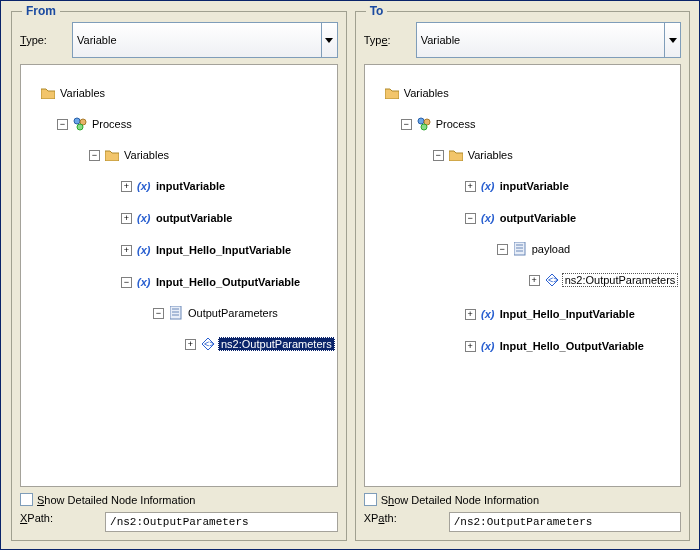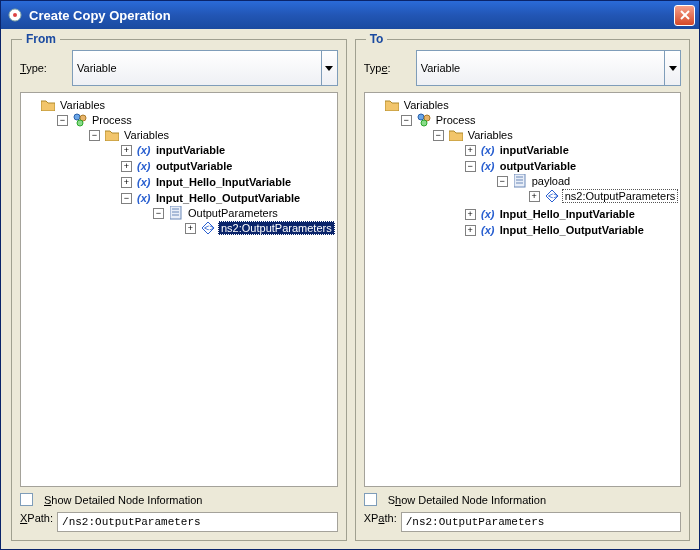--- a/index.html
+++ b/index.html
@@ -13,61 +13,45 @@
   .panels { flex: 1; display: flex; gap: 8px; }
   .panel { flex: 1; border: 1px solid #a0a090; background: #ece9d8; position: relative; padding: 10px 8px 8px 8px; display: flex; flex-direction: column; gap: 6px; }
   .panel-title { position: absolute; top: -8px; left: 10px; background: #ece9d8; padding: 0 4px; color: #1a4aa0; font-weight: bold; font-size: 12px; }
   .row { display: flex; align-items: center; gap: 20px; }
   .label { min-width: 32px; }
   .drop { flex: 1; height: 36px; border: 1px solid #7f9db9; background: linear-gradient(to bottom, #fff, #eef0f4); display: flex; align-items: center; padding: 0 4px; position: relative; }
   .drop .arrow { position: absolute; right: 0; top: 0; width: 16px; height: 100%; border-left: 1px solid #7f9db9; display: flex; align-items: center; justify-content: center; }
   .tree-wrap { flex: 1; border: 1px solid #a4a29a; background: #fff; padding: 4px 2px; overflow: auto; }
   .tree ul { list-style: none; margin: 0; padding-left: 14px; }
   .tree > ul { padding-left: 2px; }
-  .tree li { padding: 1px 0; white-space: nowrap; display: flex; align-items: center; }
+  .tree li { padding: 1px 0; white-space: nowrap; display: flex; align-items: center; margin-top: 16px; }
   .tree li .tog { width: 11px; height: 11px; border: 1px solid #808080; background: #fff; display: inline-flex; align-items: center; justify-content: center; margin-right: 4px; font-size: 9px; line-height: 1; color: #000; flex-shrink: 0; }
   .tree li .tog.empty { border: none; background: transparent; }
   .tree li .ic { width: 16px; height: 14px; margin-right: 2px; display: inline-flex; align-items: center; justify-content: center; flex-shrink: 0; }
   .tree li .lab { padding: 0 2px; }
   .tree li .lab.sel-dark { background: #0a246a; color: #fff; border: 1px dotted #fff; }
   .tree li .lab.sel-box { border: 1px dotted #555; }
   .tree li .children { display: block; width: 100%; }
   .tree li.has-children { flex-wrap: wrap; }
   .tree li.has-children > .children { padding-left: 18px; }
-  .cb-row { display: flex; align-items: center; gap: 11px; }
+  .cb-row { display: flex; align-items: center; gap: 4px; }
   .cb { width: 13px; height: 13px; border: 1px solid #7f9db9; background: #fff; }
   .xpath-row { display: flex; align-items: flex-start; gap: 4px; }
-  .xpath-in { flex: 1; height: 20px; border: 1px solid #a4a29a; background: #fff; padding: 0 4px; font-family: Consolas, "Courier New", monospace; font-size: 11px; display: flex; align-items: center; }
+  .xpath-in { flex: 1; height: 20px; border: 1px solid #a4a29a; background: #fff; padding: 0 4px; font-family: Consolas, "Courier New", monospace; font-size: 11px; display: flex; align-items: center; margin-left: 48px; }
   .btnbar { display: flex; gap: 8px; padding: 0 2px 2px 2px; }
   .btn { height: 22px; min-width: 62px; padding: 0 10px; border: 1px solid #7f9db9; background: linear-gradient(to bottom, #fff, #e7e7df); border-radius: 3px; display: inline-flex; align-items: center; justify-content: center; }
   .btnbar .spacer { flex: 1; }
   .under { text-decoration: underline; }
   
   .folder svg, .process svg, .varx svg, .page svg, .diamond svg, .appicon svg { display: block; }
 </style>
 </head>
 <body>
 
 <div class="window">
-  <div class="titlebar">
-    <span class="icon appicon">
-      <svg width="14" height="14">
-          <circle cx="7" cy="7" r="6" fill="#fff" stroke="#8aa"></circle>
-          <circle cx="7" cy="7" r="2" fill="#d44"></circle>
-        </svg>
-    </span>
-    <span>Create Copy Operation</span>
-    <span class="spacer"></span>
-    <span class="close">
-      <svg width="10" height="10">
-          <line x1="1" y1="1" x2="9" y2="9" stroke="#fff" stroke-width="2"></line>
-          <line x1="9" y1="1" x2="1" y2="9" stroke="#fff" stroke-width="2"></line>
-        </svg>
-    </span>
-  </div>
 
   <div class="body">
     <div class="panels">
 
       <div class="panel">
         <span class="panel-title">From</span>
         <div class="row">
           <span class="label"><span class="under">T</span>ype:</span>
           <div class="drop">
             <span>Variable</span>

